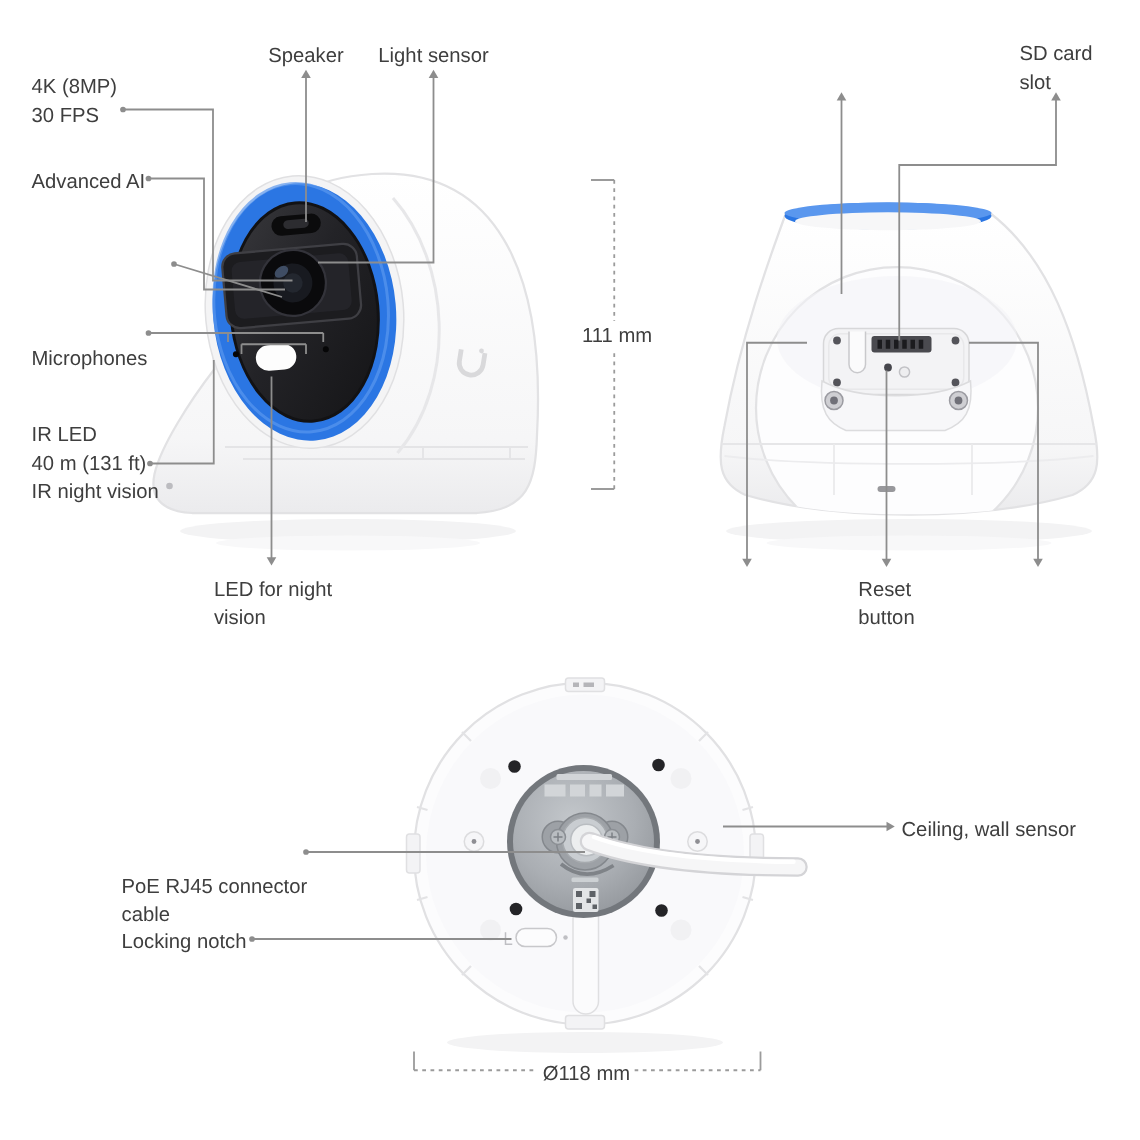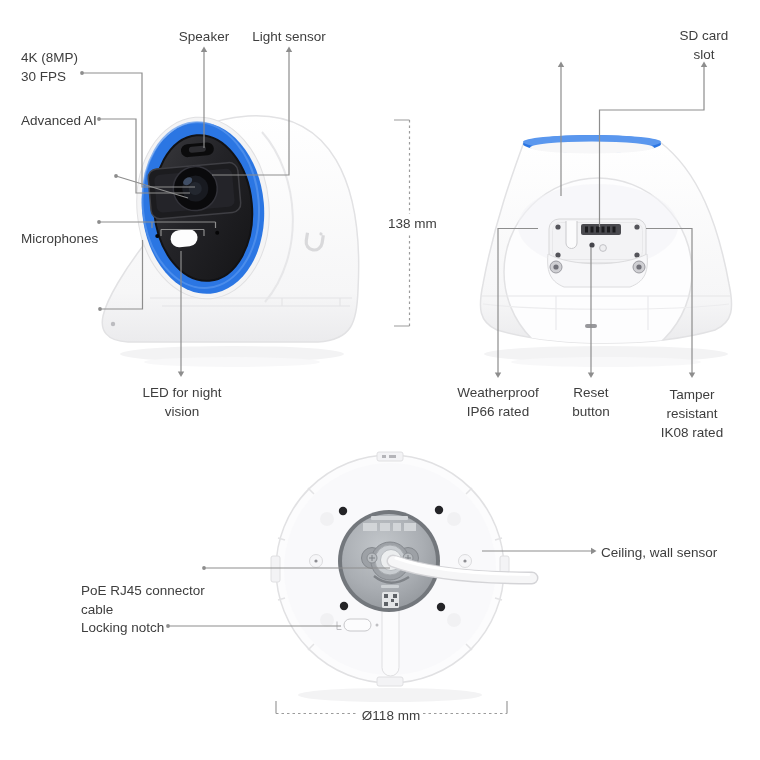--- a/index.html
+++ b/index.html
@@ -5,21 +5,21 @@
   html,body{margin:0;padding:0;background:#fff;}
   .canvas{
     position:relative;width:760px;height:760px;background:#ffffff;
     font-family:"Liberation Sans", sans-serif;overflow:hidden;
   }
   .art{position:absolute;left:0;top:0;}
   .lbl{
     position:absolute;font-size:13.5px;line-height:19px;color:#3e3e3e;
     white-space:pre-line;z-index:2;
   }
-  .lbl.center{transform:translateX(-50%);text-align:center;}
+  .lbl.center{transform:translateX(-50%);}
   .lbl.bg{background:#ffffff;padding:0 3px;}
 </style>
 </head>
 <body>
 
 <div class="canvas">
 
   <svg class="art" width="760" height="760" viewBox="0 0 760 760">
     <defs>
       <linearGradient id="gBody" x1="0" y1="0" x2="0" y2="1">
@@ -222,32 +222,31 @@
       <path d="M 276 713.5 H 358 M 423 713.5 H 507" stroke-dasharray="2.5 3"></path>
     </g>
   </svg>
 
   <div class="lbl center" style="left:204px;top:27px">Speaker</div>
   <div class="lbl center" style="left:289px;top:27px">Light sensor</div>
   <div class="lbl" style="left:21px;top:48px">4K (8MP)
 30 FPS</div>
   <div class="lbl" style="left:21px;top:111px">Advanced AI</div>
   <div class="lbl" style="left:21px;top:229px">Microphones</div>
+  <div class="lbl" style="left:21px;top:280px">IR LED
+40 m (131 ft)
+IR night vision</div>
   <div class="lbl center" style="left:182px;top:383px">LED for night
 vision</div>
 
   <div class="lbl center" style="left:704px;top:26px">SD card
 slot</div>
-  <div class="lbl bg" style="left:385px;top:214px">138 mm</div>
-  <div class="lbl center" style="left:498px;top:383px">Weatherproof
-IP66 rated</div>
+  <div class="lbl bg" style="left:385px;top:214px">111 mm</div>
   <div class="lbl center" style="left:591px;top:383px">Reset
 button</div>
-  <div class="lbl center" style="left:692px;top:385px">Tamper resistant
-IK08 rated</div>
 
   <div class="lbl" style="left:81px;top:581px">PoE RJ45 connector
 cable</div>
   <div class="lbl" style="left:81px;top:618px">Locking notch</div>
   <div class="lbl" style="left:601px;top:543px">Ceiling, wall sensor</div>
   <div class="lbl center bg" style="left:391px;top:706px">Ø118 mm</div>
 
 </div>
 
 </body></html>

